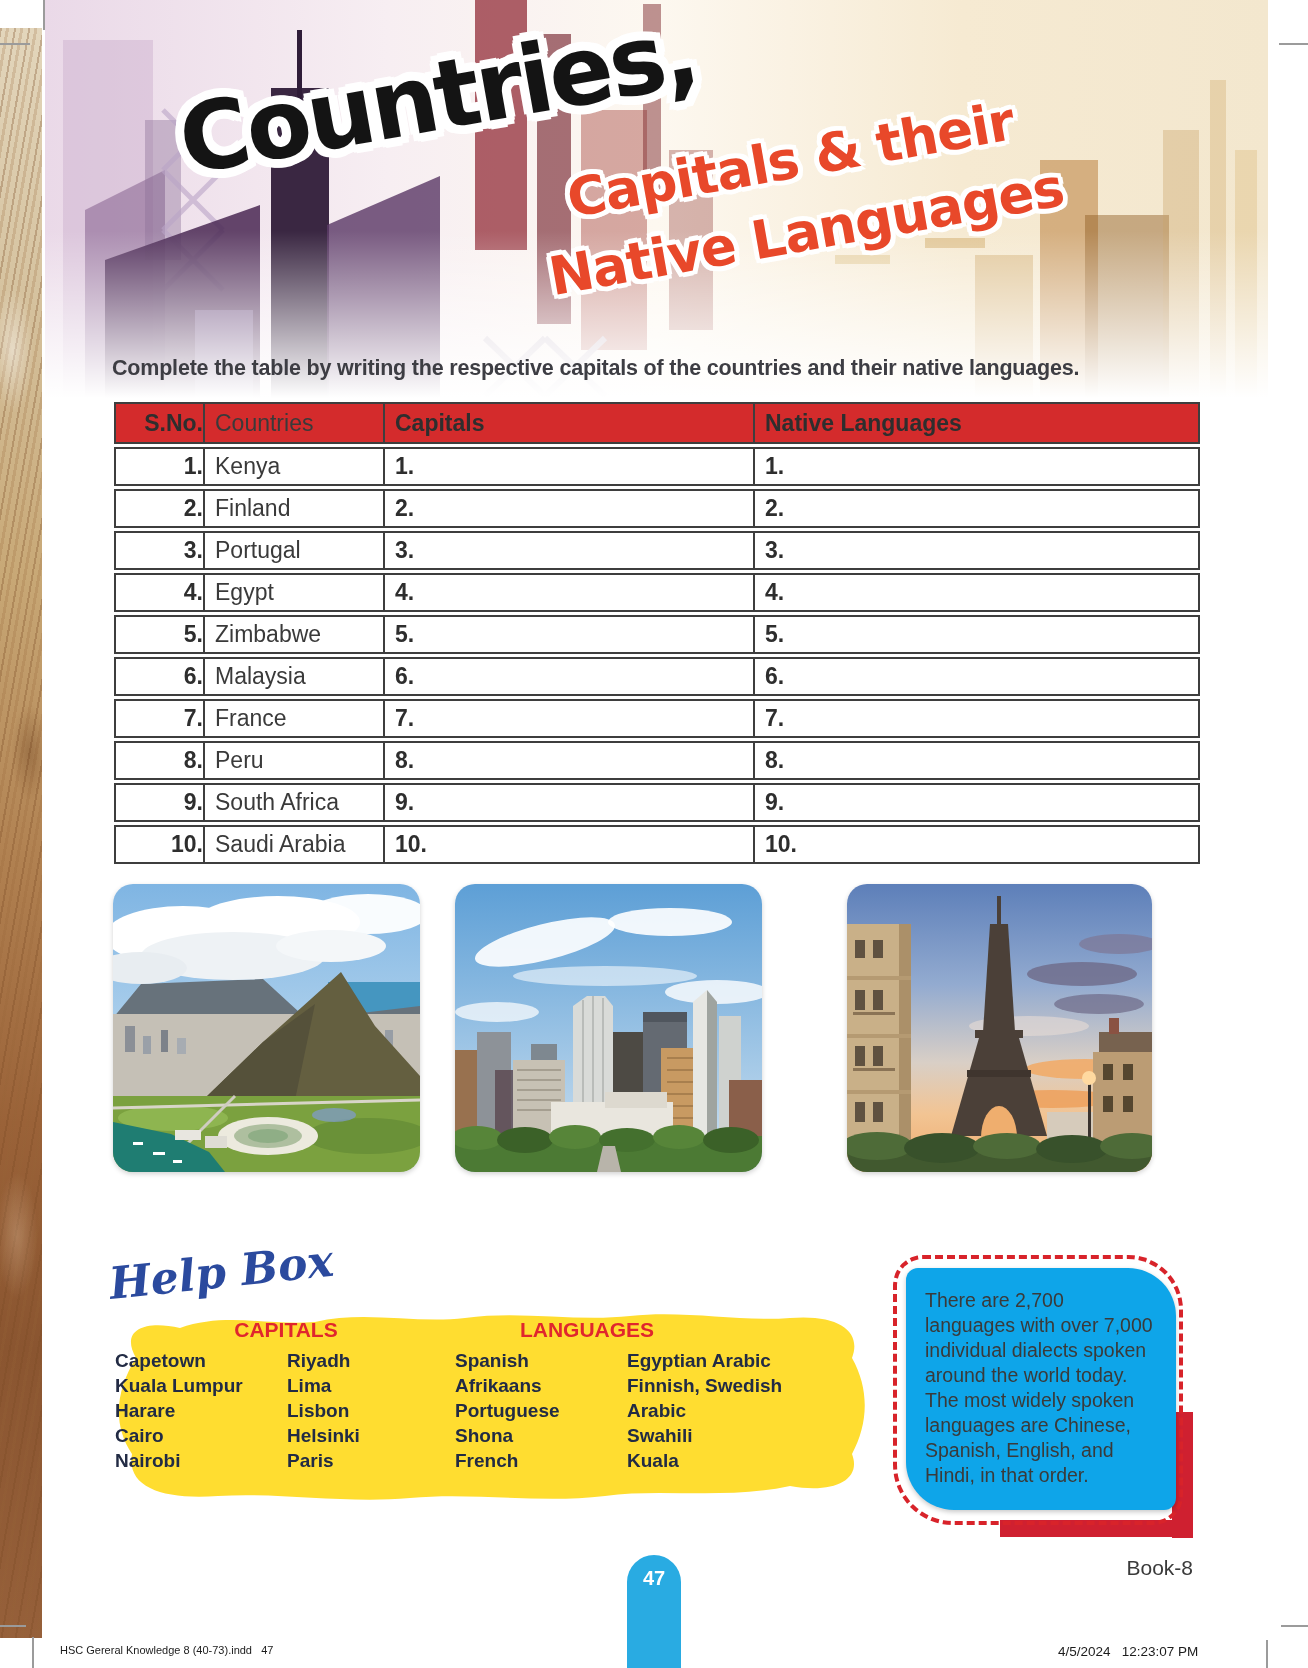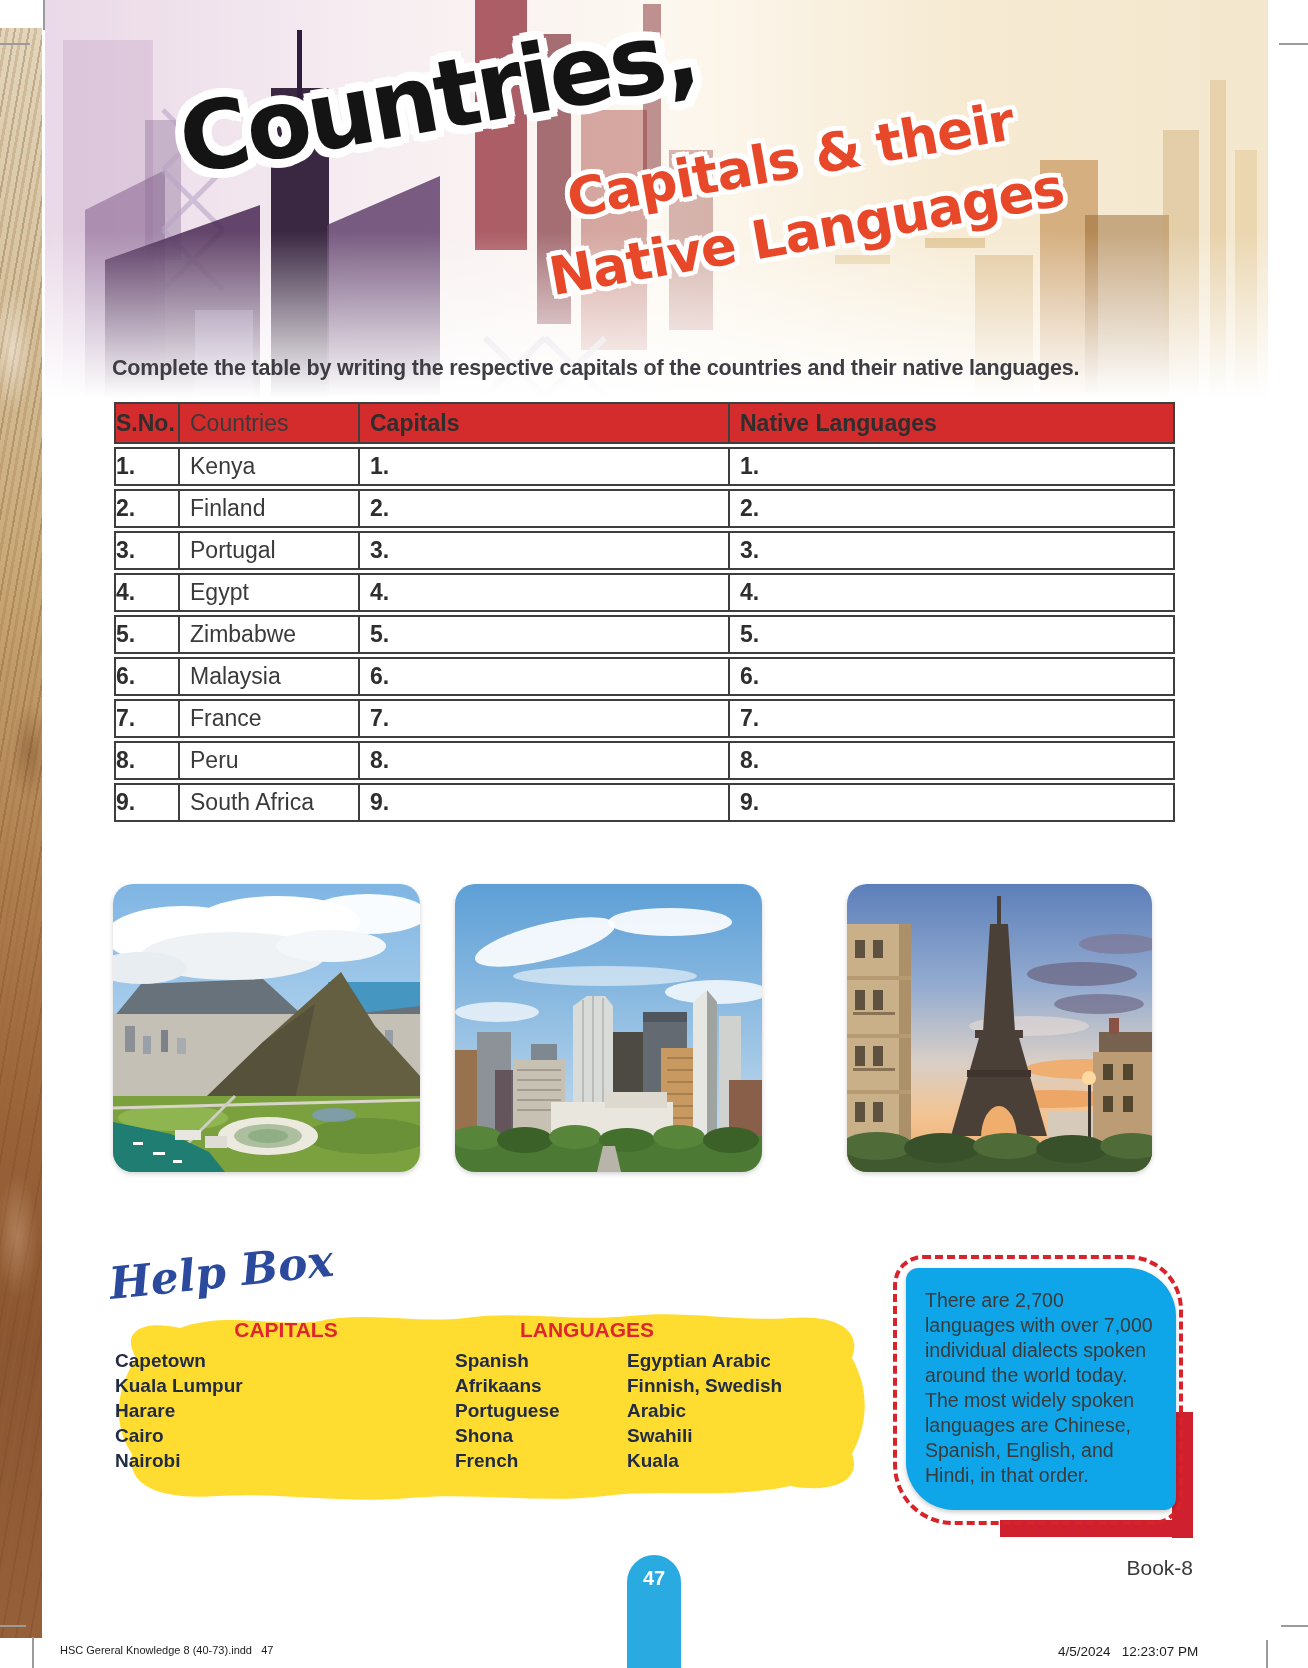--- a/index.html
+++ b/index.html
@@ -38,21 +38,21 @@
 
   .instruction{position:absolute;left:112px;top:356px;font-size:21.5px;font-weight:700;
     color:#3d3d43;white-space:nowrap;letter-spacing:-.2px}
 
   
   table.gk{position:absolute;left:114px;top:399px;border-collapse:separate;border-spacing:0 3px}
   .gk th,.gk td{border-top:2px solid #3e3e3e;border-bottom:2px solid #3e3e3e;border-left:2px solid #3e3e3e;vertical-align:middle}
   .gk th:last-child,.gk td:last-child{border-right:2px solid #3e3e3e}
   .gk th{background:#d42b2c;color:#ffffff;font-size:23px;font-weight:700;height:42px;text-align:left}
   .gk td{background:#ffffff;height:39px;font-size:23px}
-  .gk .c-sno{width:64px;text-align:left;font-weight:700;color:#2e2e2e}
+  .gk .c-sno{width:89px;text-align:right;font-weight:700;color:#2e2e2e}
   .gk .c-country{width:180px;padding-left:10px;font-weight:400;color:#3a3a3a}
   .gk .c-cap{width:370px;padding-left:10px;font-weight:700;color:#2e2e2e}
   .gk .c-lang{width:447px;padding-left:10px;font-weight:700;color:#2e2e2e}
 
   
   .photo{position:absolute;top:884px;height:288px;border-radius:20px;overflow:hidden;
     box-shadow:0 2px 5px rgba(0,0,0,.18)}
   .photo svg{width:100%;height:100%;display:block}
   .photo.p1{left:113px;width:307px}
   .photo.p2{left:455px;width:307px}
@@ -218,20 +218,26 @@
         <td class="c-sno">8.</td>
         <td class="c-country">Peru</td>
         <td class="c-cap">8.</td>
         <td class="c-lang">8.</td>
       </tr>
       <tr>
         <td class="c-sno">9.</td>
         <td class="c-country">South Africa</td>
         <td class="c-cap">9.</td>
         <td class="c-lang">9.</td>
+      </tr>
+      <tr>
+        <td class="c-sno">10.</td>
+        <td class="c-country">Saudi Arabia</td>
+        <td class="c-cap">10.</td>
+        <td class="c-lang">10.</td>
       </tr>
     </tbody>
   </table>
 
   <div class="photo p1">
     <svg viewBox="0 0 307 288" preserveAspectRatio="none">
       <defs>
           <linearGradient id="p1s" x1="0" y1="0" x2="0" y2="1">
         <stop offset="0" stop-color="#7fb5e3"></stop>
             <stop offset="1" stop-color="#d8e9f4"></stop>
@@ -392,20 +398,27 @@
   <div class="help-label">Help Box</div>
   <div class="help-heading caps">CAPITALS</div>
   <div class="help-heading langs">LANGUAGES</div>
   <div class="help-col c1">
     <div>Capetown</div>
     <div>Kuala Lumpur</div>
     <div>Harare</div>
     <div>Cairo</div>
     <div>Nairobi</div>
   </div>
+  <div class="help-col c2">
+    <div>Riyadh</div>
+    <div>Lima</div>
+    <div>Lisbon</div>
+    <div>Helsinki</div>
+    <div>Paris</div>
+  </div>
   <div class="help-col c3">
     <div>Spanish</div>
     <div>Afrikaans</div>
     <div>Portuguese</div>
     <div>Shona</div>
     <div>French</div>
   </div>
   <div class="help-col c4">
     <div>Egyptian Arabic</div>
     <div>Finnish, Swedish</div>

